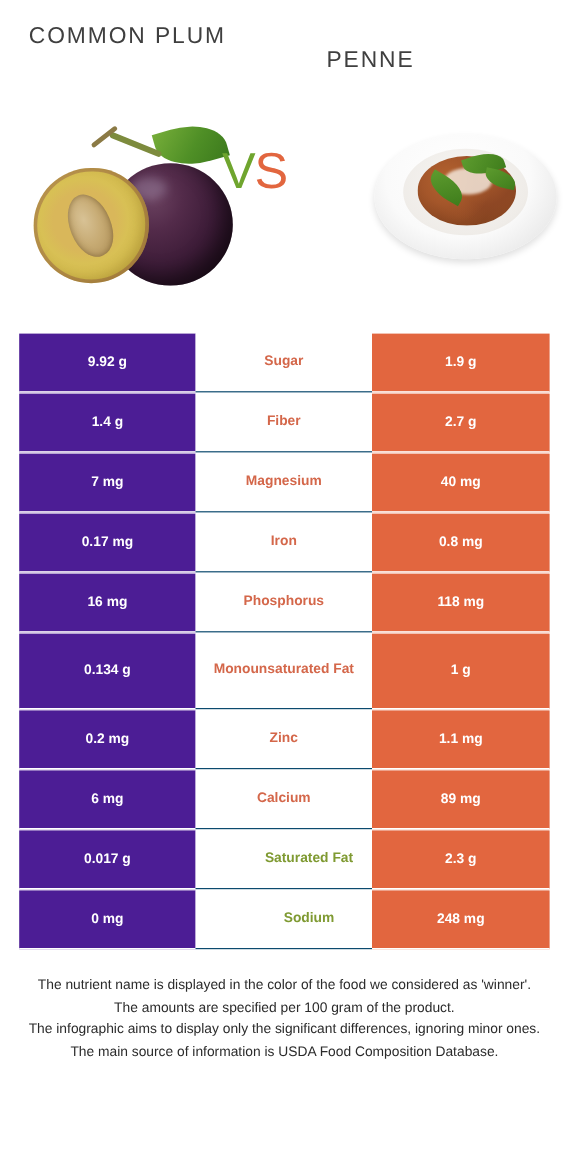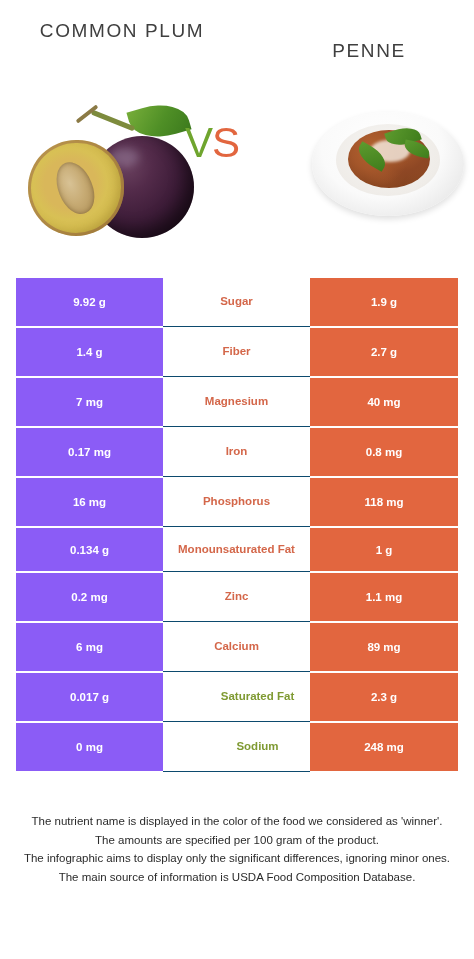--- a/index.html
+++ b/index.html
@@ -22,21 +22,20 @@
     position: relative;
     height: 96px;
   }
   .title {
     position: absolute;
     top: 18px;
     font-size: 19px;
     letter-spacing: 1.6px;
     font-weight: 400;
     color: #3f3f3f;
-    text-align: center;
     line-height: 1.35;
     text-transform: uppercase;
   }
   .title-left  { left: 24px;  width: 196px; }
   .title-right { right: 8px;  width: 194px; top: 38px; }
 
   
   .hero {
     position: relative;
     height: 165px;
@@ -212,34 +211,34 @@
     left: 16px;
     top: 278px;
     width: 442px;
   }
   .row {
     display: flex;
     align-items: stretch;
     height: 49px;
     margin-bottom: 1px;
   }
-  .row.tall { height: 44px; }
+  .row.tall { height: 63px; }
 
   .cell {
     display: flex;
     align-items: center;
     justify-content: center;
     text-align: center;
     font-size: 11.5px;
     font-weight: bold;
     box-sizing: border-box;
   }
   .cell-left {
     width: 147px;
-    background: #8b5cf6;
+    background: #4c1d95;
     color: #ffffff;
     border-bottom: 1px solid #ffffff;
   }
   .cell-mid {
     width: 147px;
     background: #ffffff;
     border-bottom: 1px solid #0c4a6e;
     border-left: none;
     border-right: none;
     line-height: 1.35;

